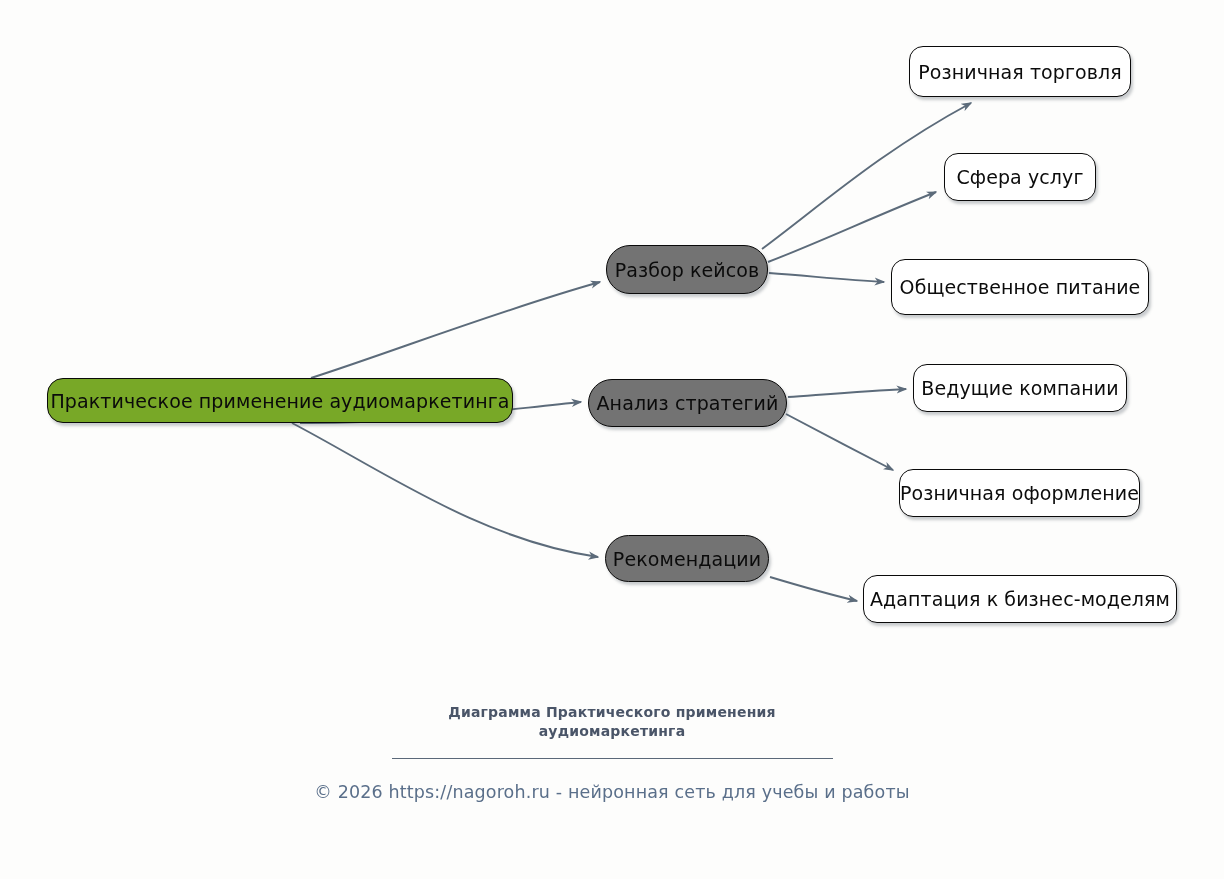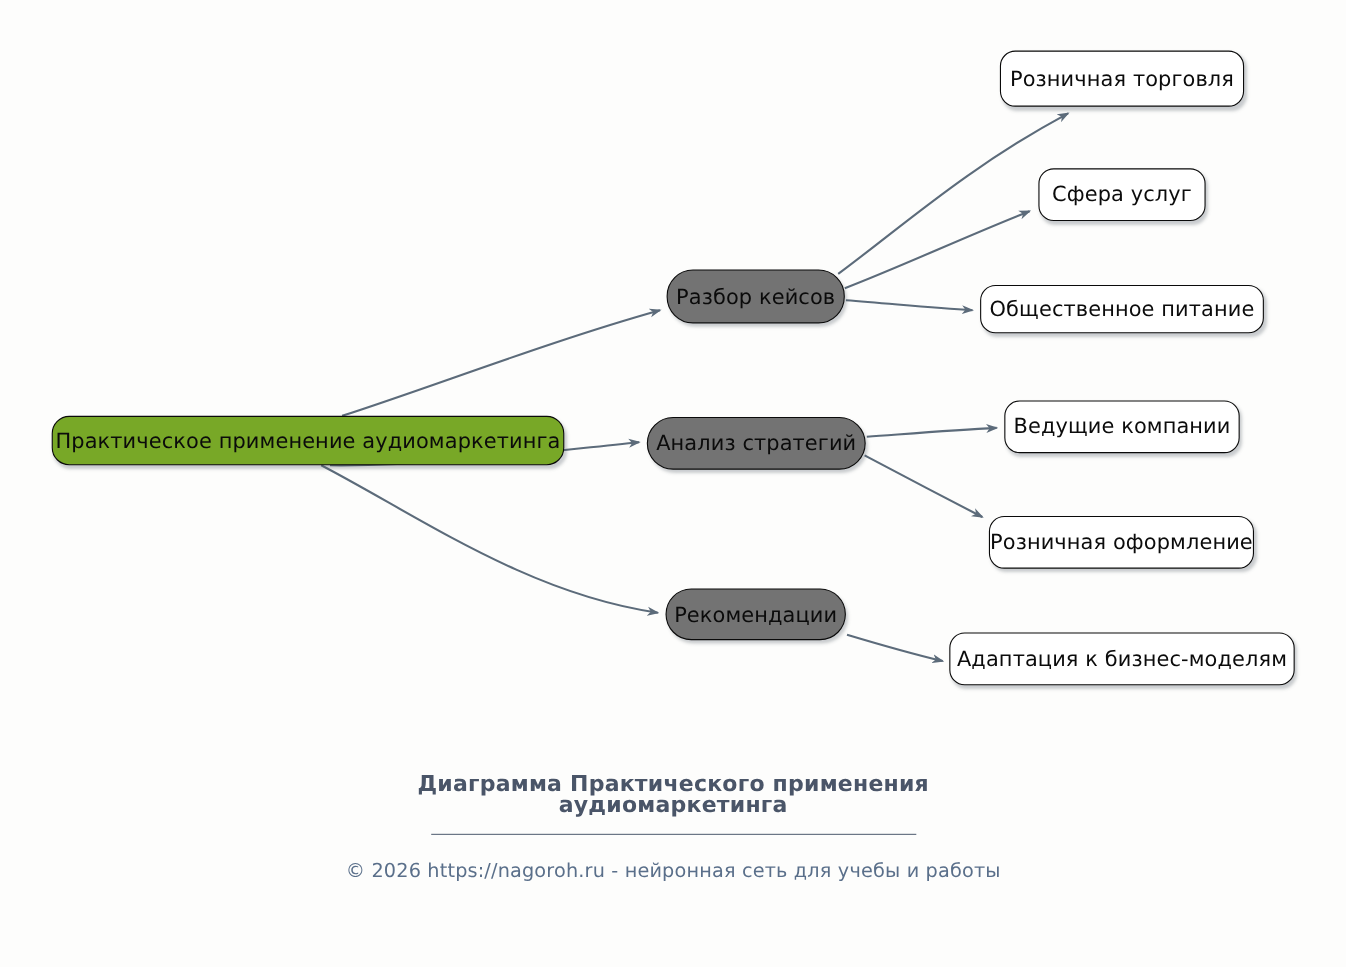--- a/index.html
+++ b/index.html
@@ -58,21 +58,21 @@
   }
   #caption-block {
     position: absolute;
     left: 0;
     top: 703px;
     width: 1224px;
     text-align: center;
   }
   .caption-title {
     color: #4a5568;
-    font-size: 20px;
+    font-size: 14px;
     font-weight: bold;
     line-height: 19px;
     letter-spacing: 0.2px;
   }
   .caption-rule {
     width: 441px;
     height: 0;
     margin: 17px auto 0 auto;
     border-top: 1.2px solid #5b6879;
   }
@@ -120,21 +120,21 @@
       </div>
       <div class="node node-branch" style="left: 605px; top: 535px; width: 164px; height: 47px;">
         <span class="node-label">Рекомендации</span>
       </div>
       <div class="node node-leaf" style="left: 909px; top: 46px; width: 222px; height: 51px;">
         <span class="node-label">Розничная торговля</span>
       </div>
       <div class="node node-leaf" style="left: 944px; top: 153px; width: 152px; height: 48px;">
         <span class="node-label">Сфера услуг</span>
       </div>
-      <div class="node node-leaf" style="left: 891px; top: 259px; width: 258px; height: 44px;">
+      <div class="node node-leaf" style="left: 891px; top: 259px; width: 258px; height: 56px;">
         <span class="node-label">Общественное питание</span>
       </div>
       <div class="node node-leaf" style="left: 913px; top: 364px; width: 214px; height: 48px; text-align: center;">
         <span class="node-label">Ведущие компании</span>
       </div>
       <div class="node node-leaf" style="left: 899px; top: 469px; width: 241px; height: 48px;">
         <span class="node-label">Розничная оформление</span>
       </div>
       <div class="node node-leaf" style="left: 863px; top: 575px; width: 314px; height: 48px;">
         <span class="node-label">Адаптация к бизнес-моделям</span>

